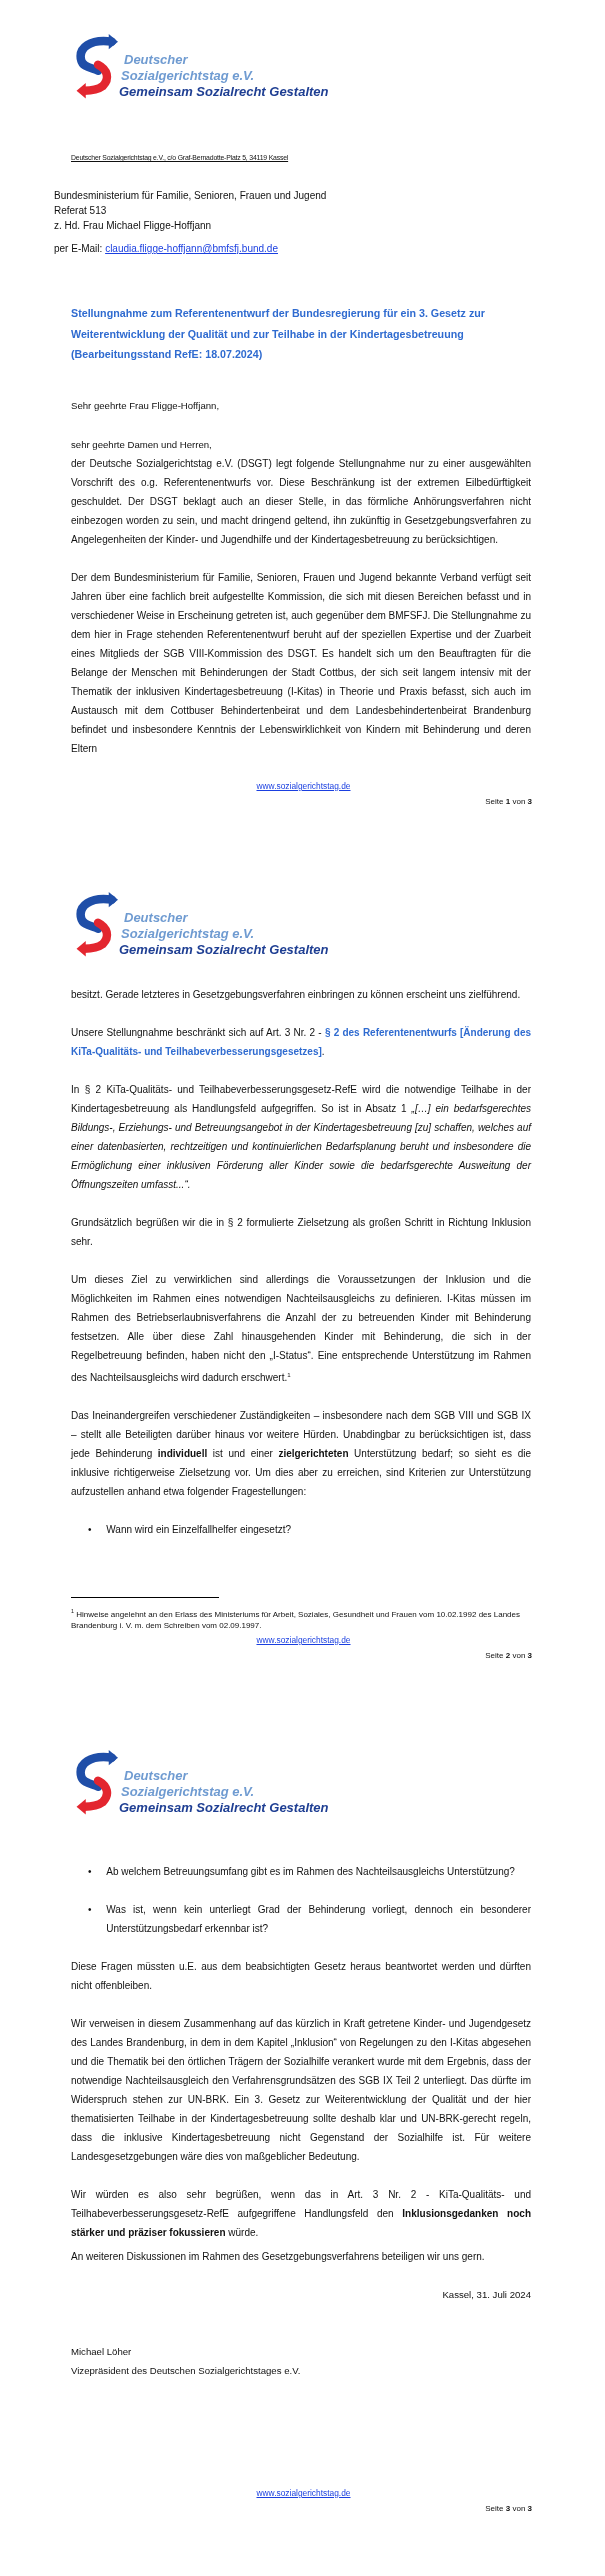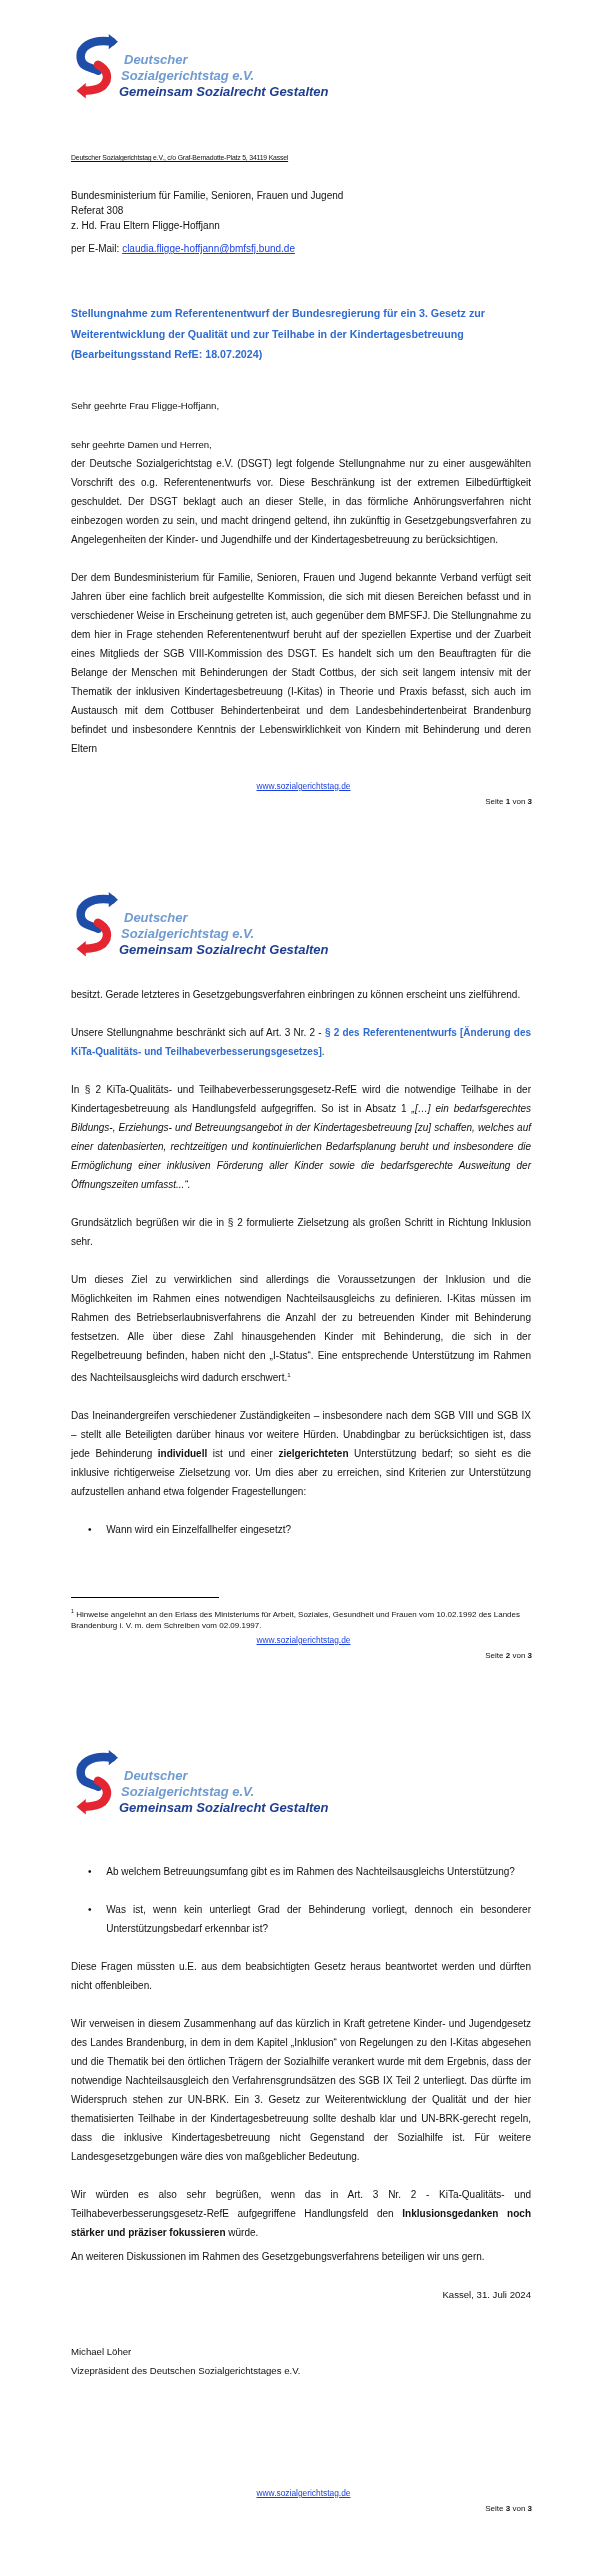--- a/index.html
+++ b/index.html
@@ -7,21 +7,21 @@
   body { font-family: "Liberation Sans", sans-serif; color: #111; font-size: 9.6px; }
   .page { position: relative; width: 605px; height: 858px; background: #fff; overflow: hidden; }
   .content { position: absolute; left: 71px; width: 460px; }
   .logo { position: absolute; left: 75px; top: 34px; width: 183px; height: 66px; }
   .logo svg { position: absolute; left: 0; top: 0; }
   .logo .l1, .logo .l2, .logo .l3 { position: absolute; font-style: italic; font-weight: bold; white-space: nowrap; }
   .logo .l1 { left: 49px; top: 18.3px; font-size: 13px; color: #6f9bd1; }
   .logo .l2 { left: 46px; top: 34px; font-size: 13px; color: #6f9bd1; }
   .logo .l3 { left: 44px; top: 50px; font-size: 13px; color: #1f3f93; }
   .sender { position: absolute; left: 71px; top: 154px; font-size: 6.9px; text-decoration: underline; letter-spacing: -0.2px; }
-  .addr { position: absolute; left: 71px; top: 188px; font-size: 10px; line-height: 15.2px; }
+  .addr { position: absolute; left: 54px; top: 188px; font-size: 10px; line-height: 15.2px; }
   .addr .email-row { margin-top: 7.6px; }
   a, .link { color: #1a3fe0; text-decoration: underline; }
   .title { position: absolute; left: 71px; top: 303px; width: 473px; color: #2f6bd0; font-weight: bold; font-size: 10.7px; line-height: 20.6px; }
   p.body { text-align: justify; line-height: 19px; font-size: 10px; }
   .footer-link { position: absolute; left: 1px; width: 605px; text-align: center; font-size: 8.4px; }
   .pagenum { position: absolute; right: 73px; font-size: 8px; }
   .pagenum b { font-weight: bold; }
   ul.q { list-style: none; padding-left: 17px; }
   ul.q li { position: relative; padding-left: 18.3px; line-height: 19px; text-align: justify; font-size: 10px; }
   ul.q li::before { content: "\2022"; position: absolute; left: 0; top: 0; }
@@ -44,22 +44,22 @@
     </svg>
     <span class="l1">Deutscher</span>
     <span class="l2">Sozialgerichtstag e.V.</span>
     <span class="l3">Gemeinsam Sozialrecht Gestalten</span>
   </div>
 
   <div class="sender">Deutscher Sozialgerichtstag e.V., c/o Graf-Bernadotte-Platz 5, 34119 Kassel</div>
 
   <div class="addr">
     <div>Bundesministerium für Familie, Senioren, Frauen und Jugend</div>
-    <div>Referat 308</div>
-    <div>z. Hd. Frau Eltern Fligge-Hoffjann</div>
+    <div>Referat 513</div>
+    <div>z. Hd. Frau Michael Fligge-Hoffjann</div>
     <div class="email-row">
       <span>per E-Mail: </span><a class="link">claudia.fligge-hoffjann@bmfsfj.bund.de</a>
     </div>
   </div>
 
   <div class="title">Stellungnahme zum Referentenentwurf der Bundesregierung für ein 3. Gesetz zur Weiterentwicklung der Qualität und zur Teilhabe in der Kindertagesbetreuung (Bearbeitungsstand RefE: 18.07.2024)</div>
 
   <div class="content" style="top:396px;">
     <div style="line-height:19px;">Sehr geehrte Frau Fligge-Hoffjann,</div>
     <div style="line-height:19px;margin-top:20px;">sehr geehrte Damen und Herren,</div>

